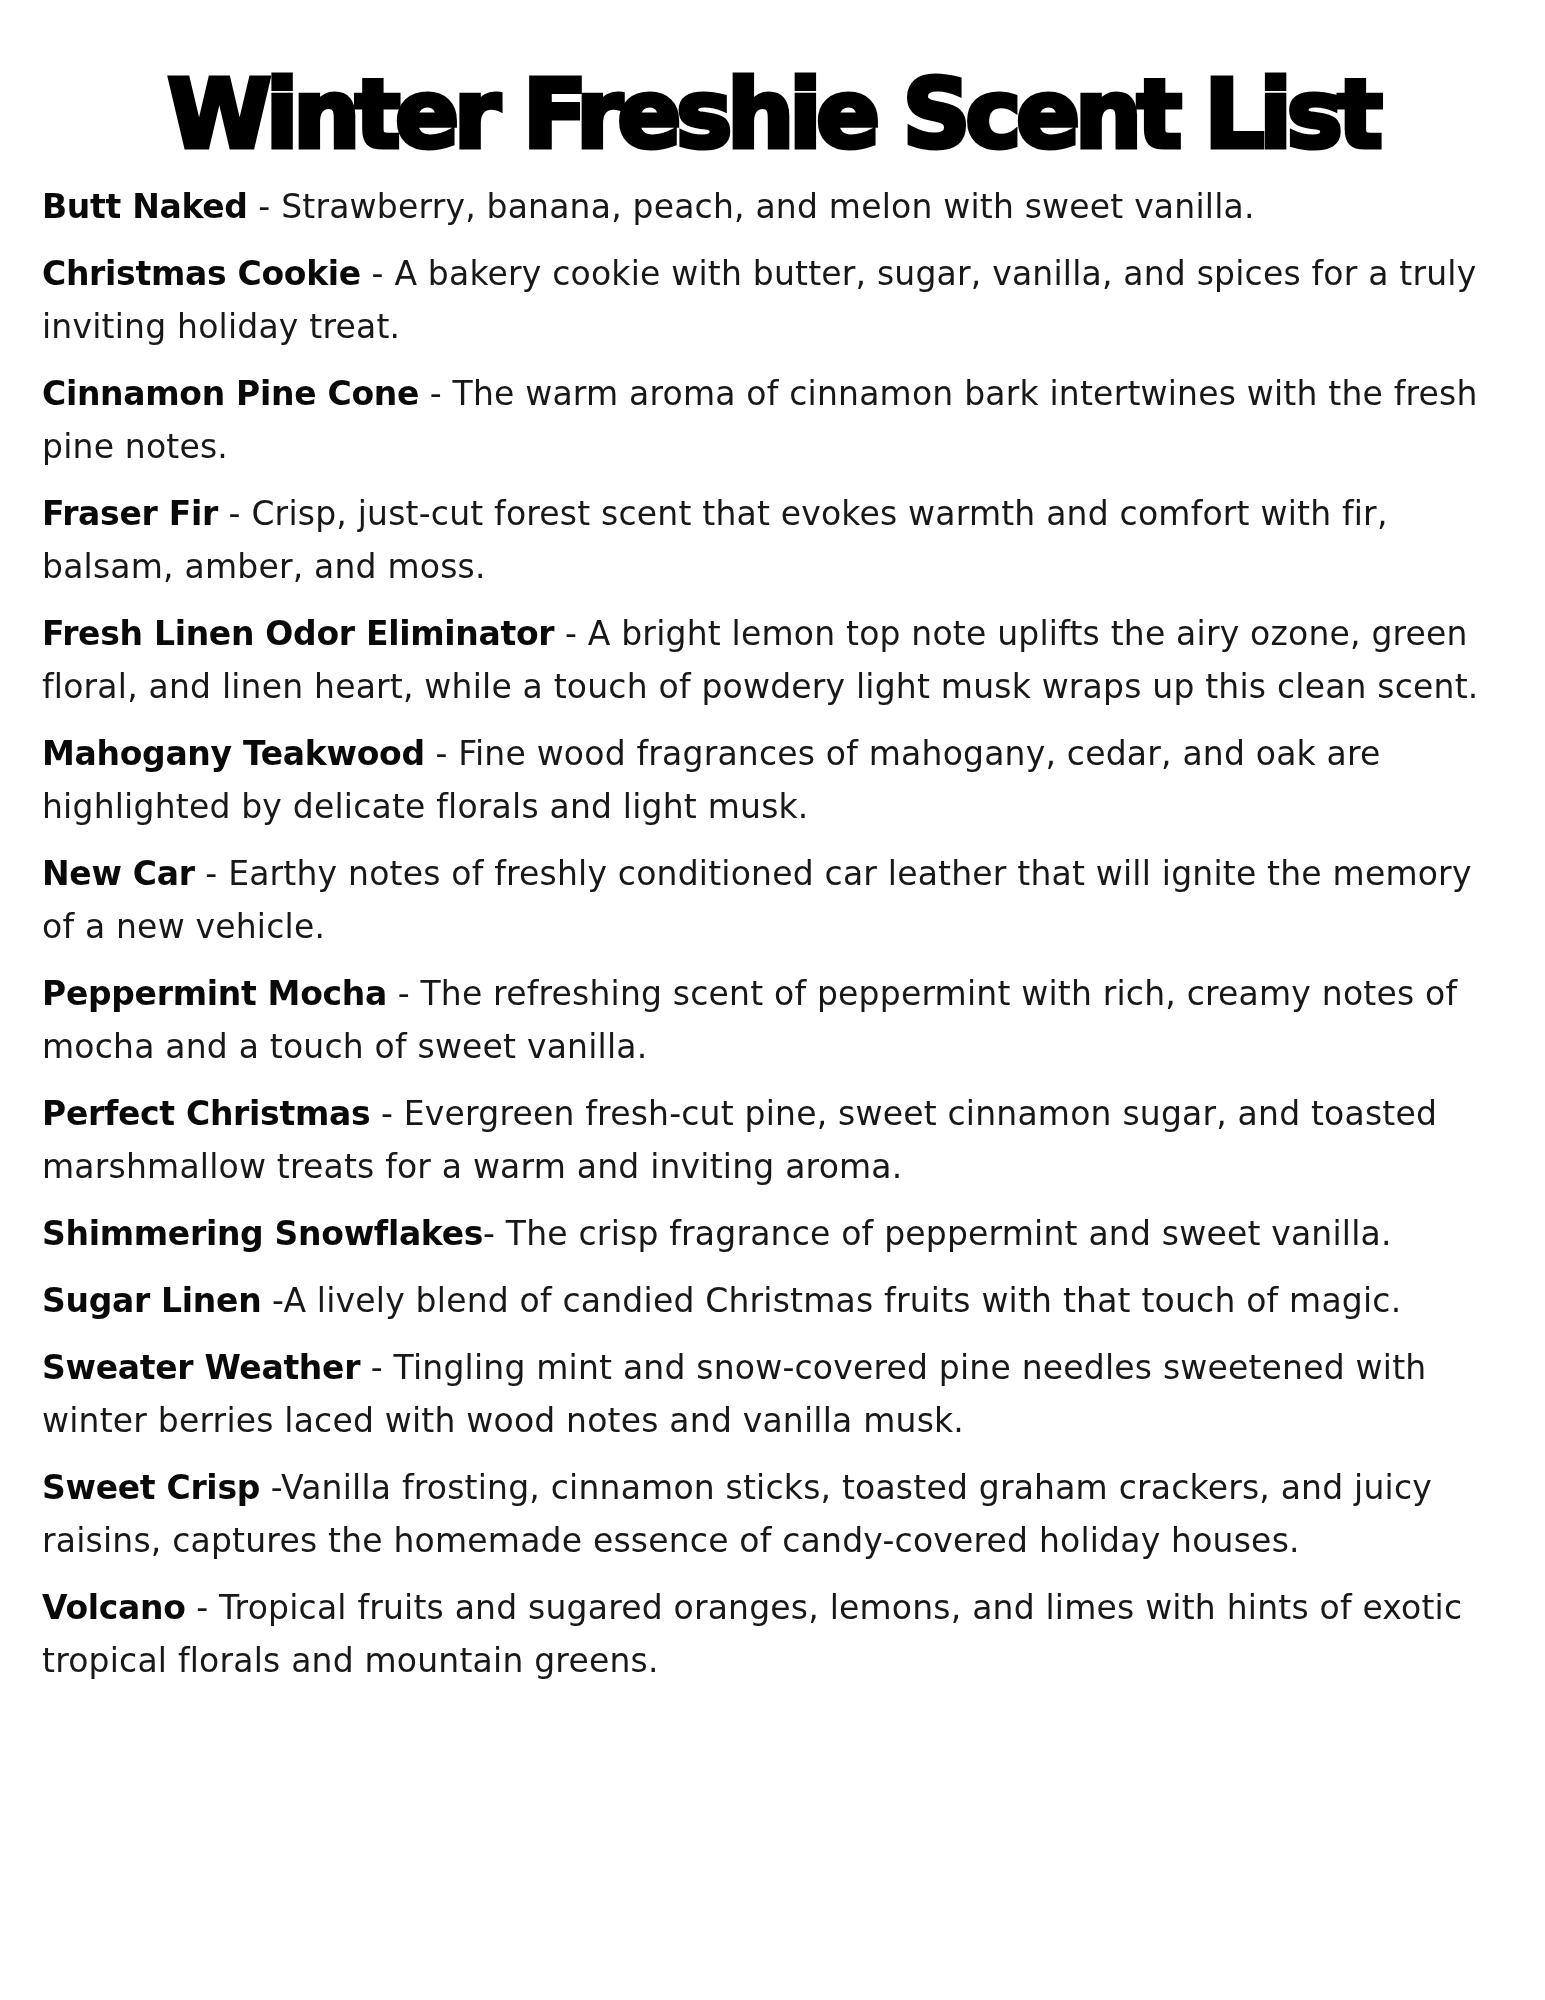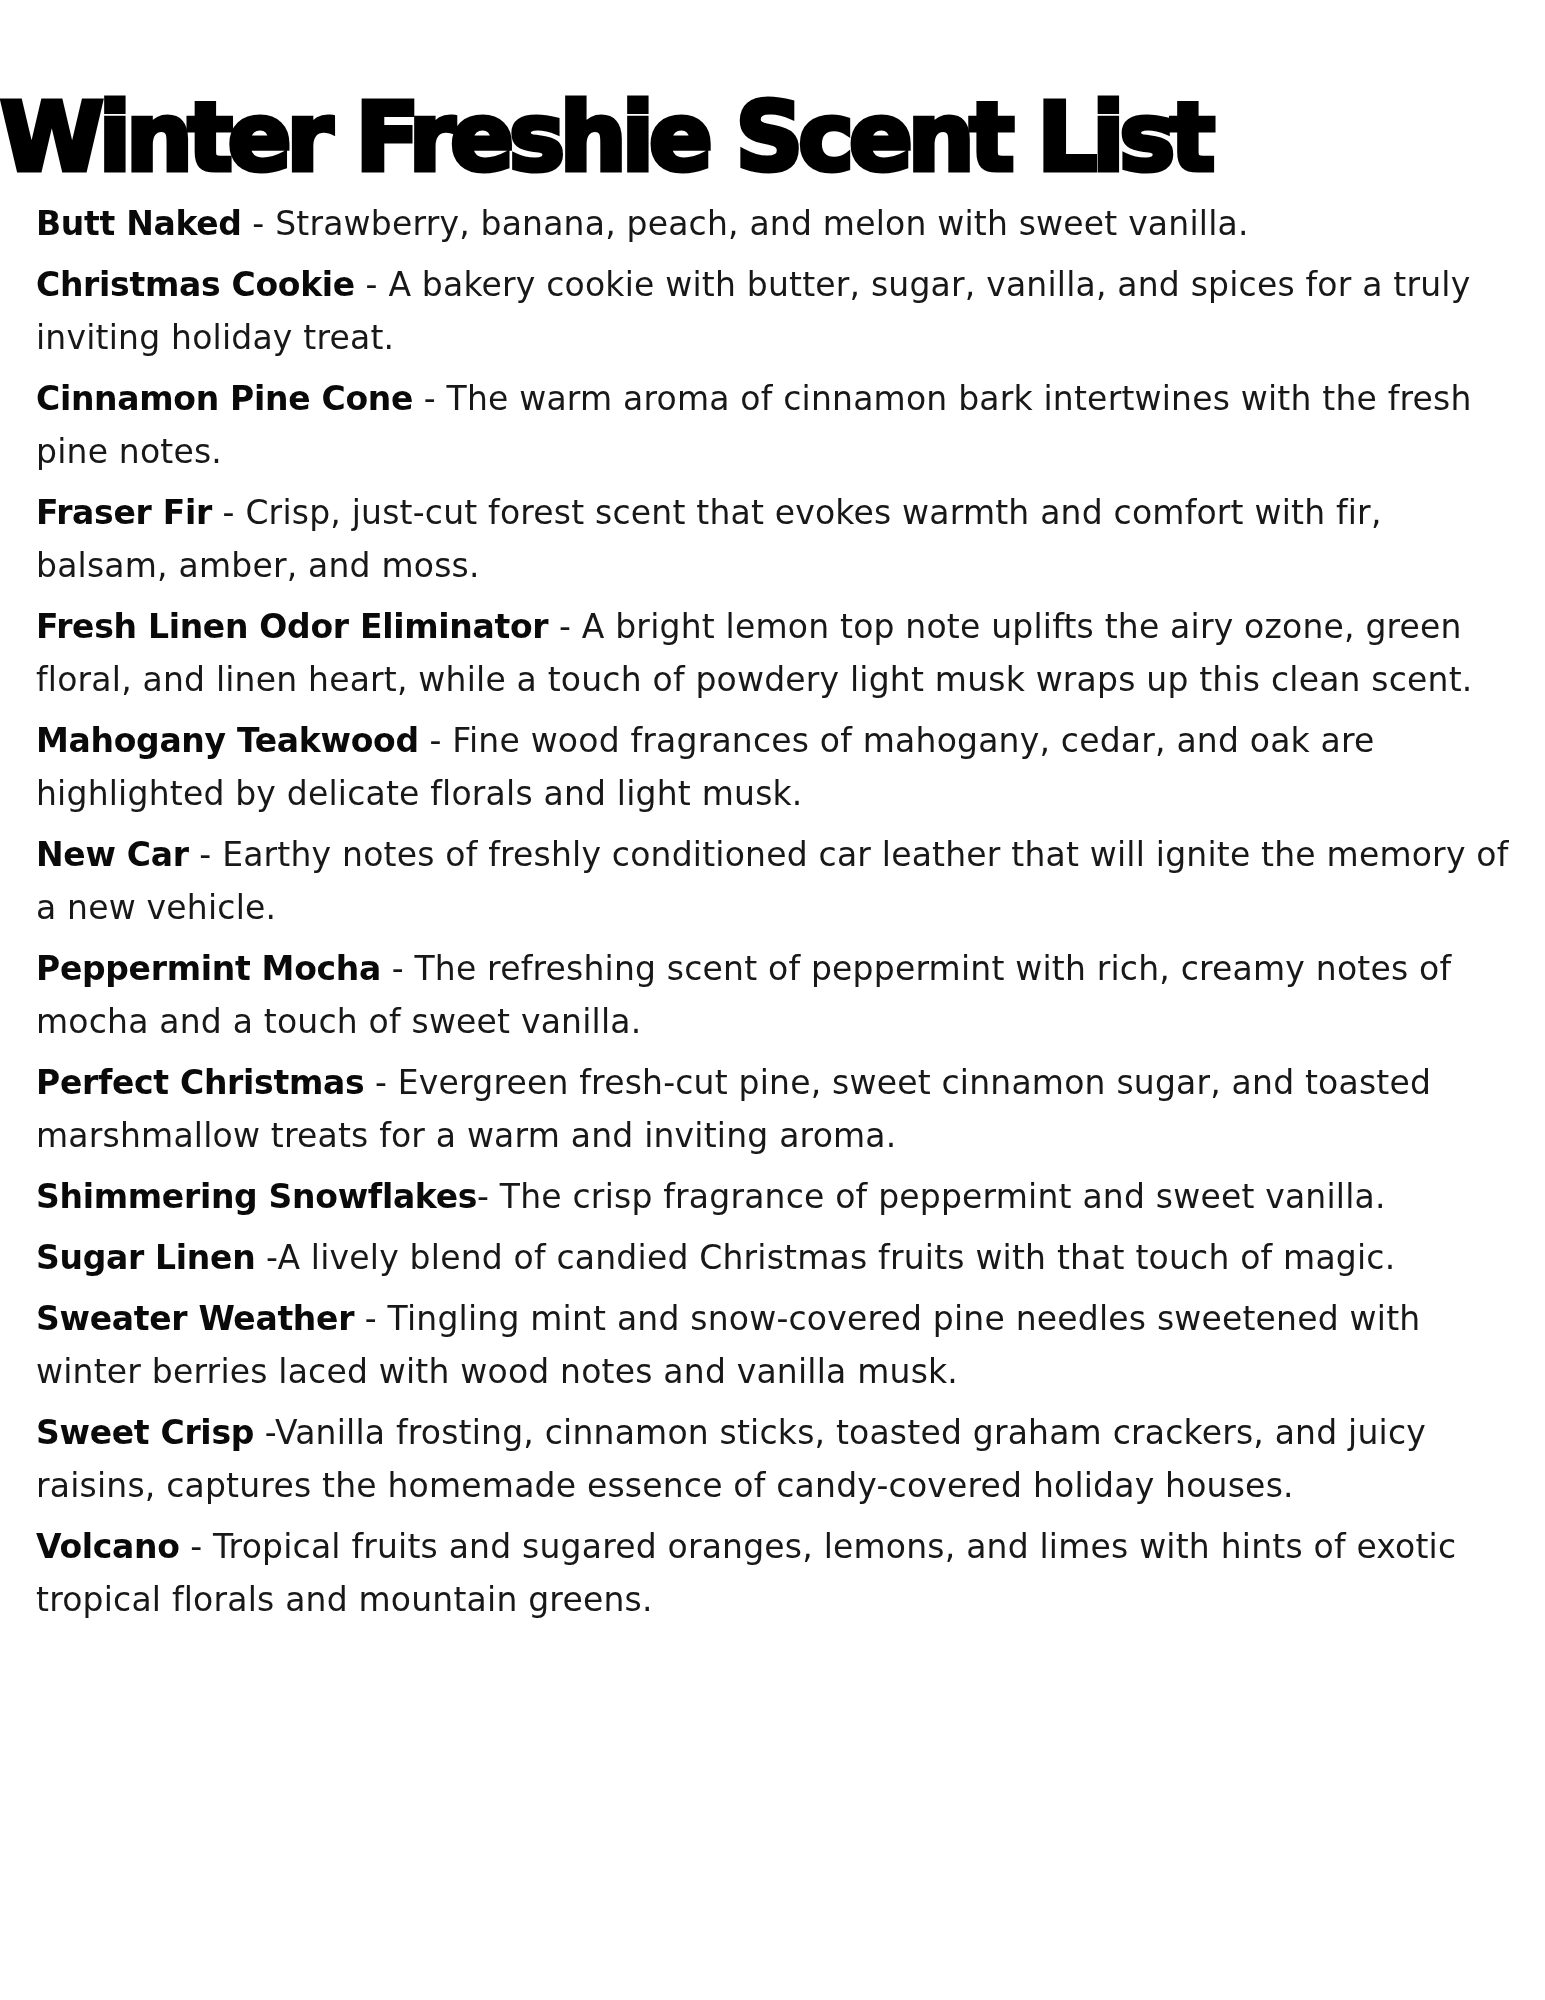--- a/index.html
+++ b/index.html
@@ -14,38 +14,38 @@
     font-family: "DejaVu Sans", "Liberation Sans", sans-serif;
     overflow: hidden;
   }
   .page {
     width: 1545px;
     height: 2000px;
     background: #ffffff;
     box-sizing: border-box;
   }
   .title {
-    margin: 86px 0 8px 0;
-    text-align: left;
+    margin: 63px 0 8px 0;
+    text-align: center;
     font-size: 94px;
     line-height: 103px;
     font-weight: bold;
     letter-spacing: -5px;
     color: #000000;
     -webkit-text-stroke: 5px #000000;
     white-space: nowrap;
   }
   .list {
     padding: 0 24px 0 28px;
     font-size: 33px;
     line-height: 53px;
     letter-spacing: 0.2px;
   }
   .scent {
-    margin: 8px;
+    margin: 14px;
     padding: 0;
   }
   .scent-name {
     font-weight: bold;
     color: #0a0a0a;
     letter-spacing: -0.3px;
   }
   .scent-desc {
     color: #181818;
   }

